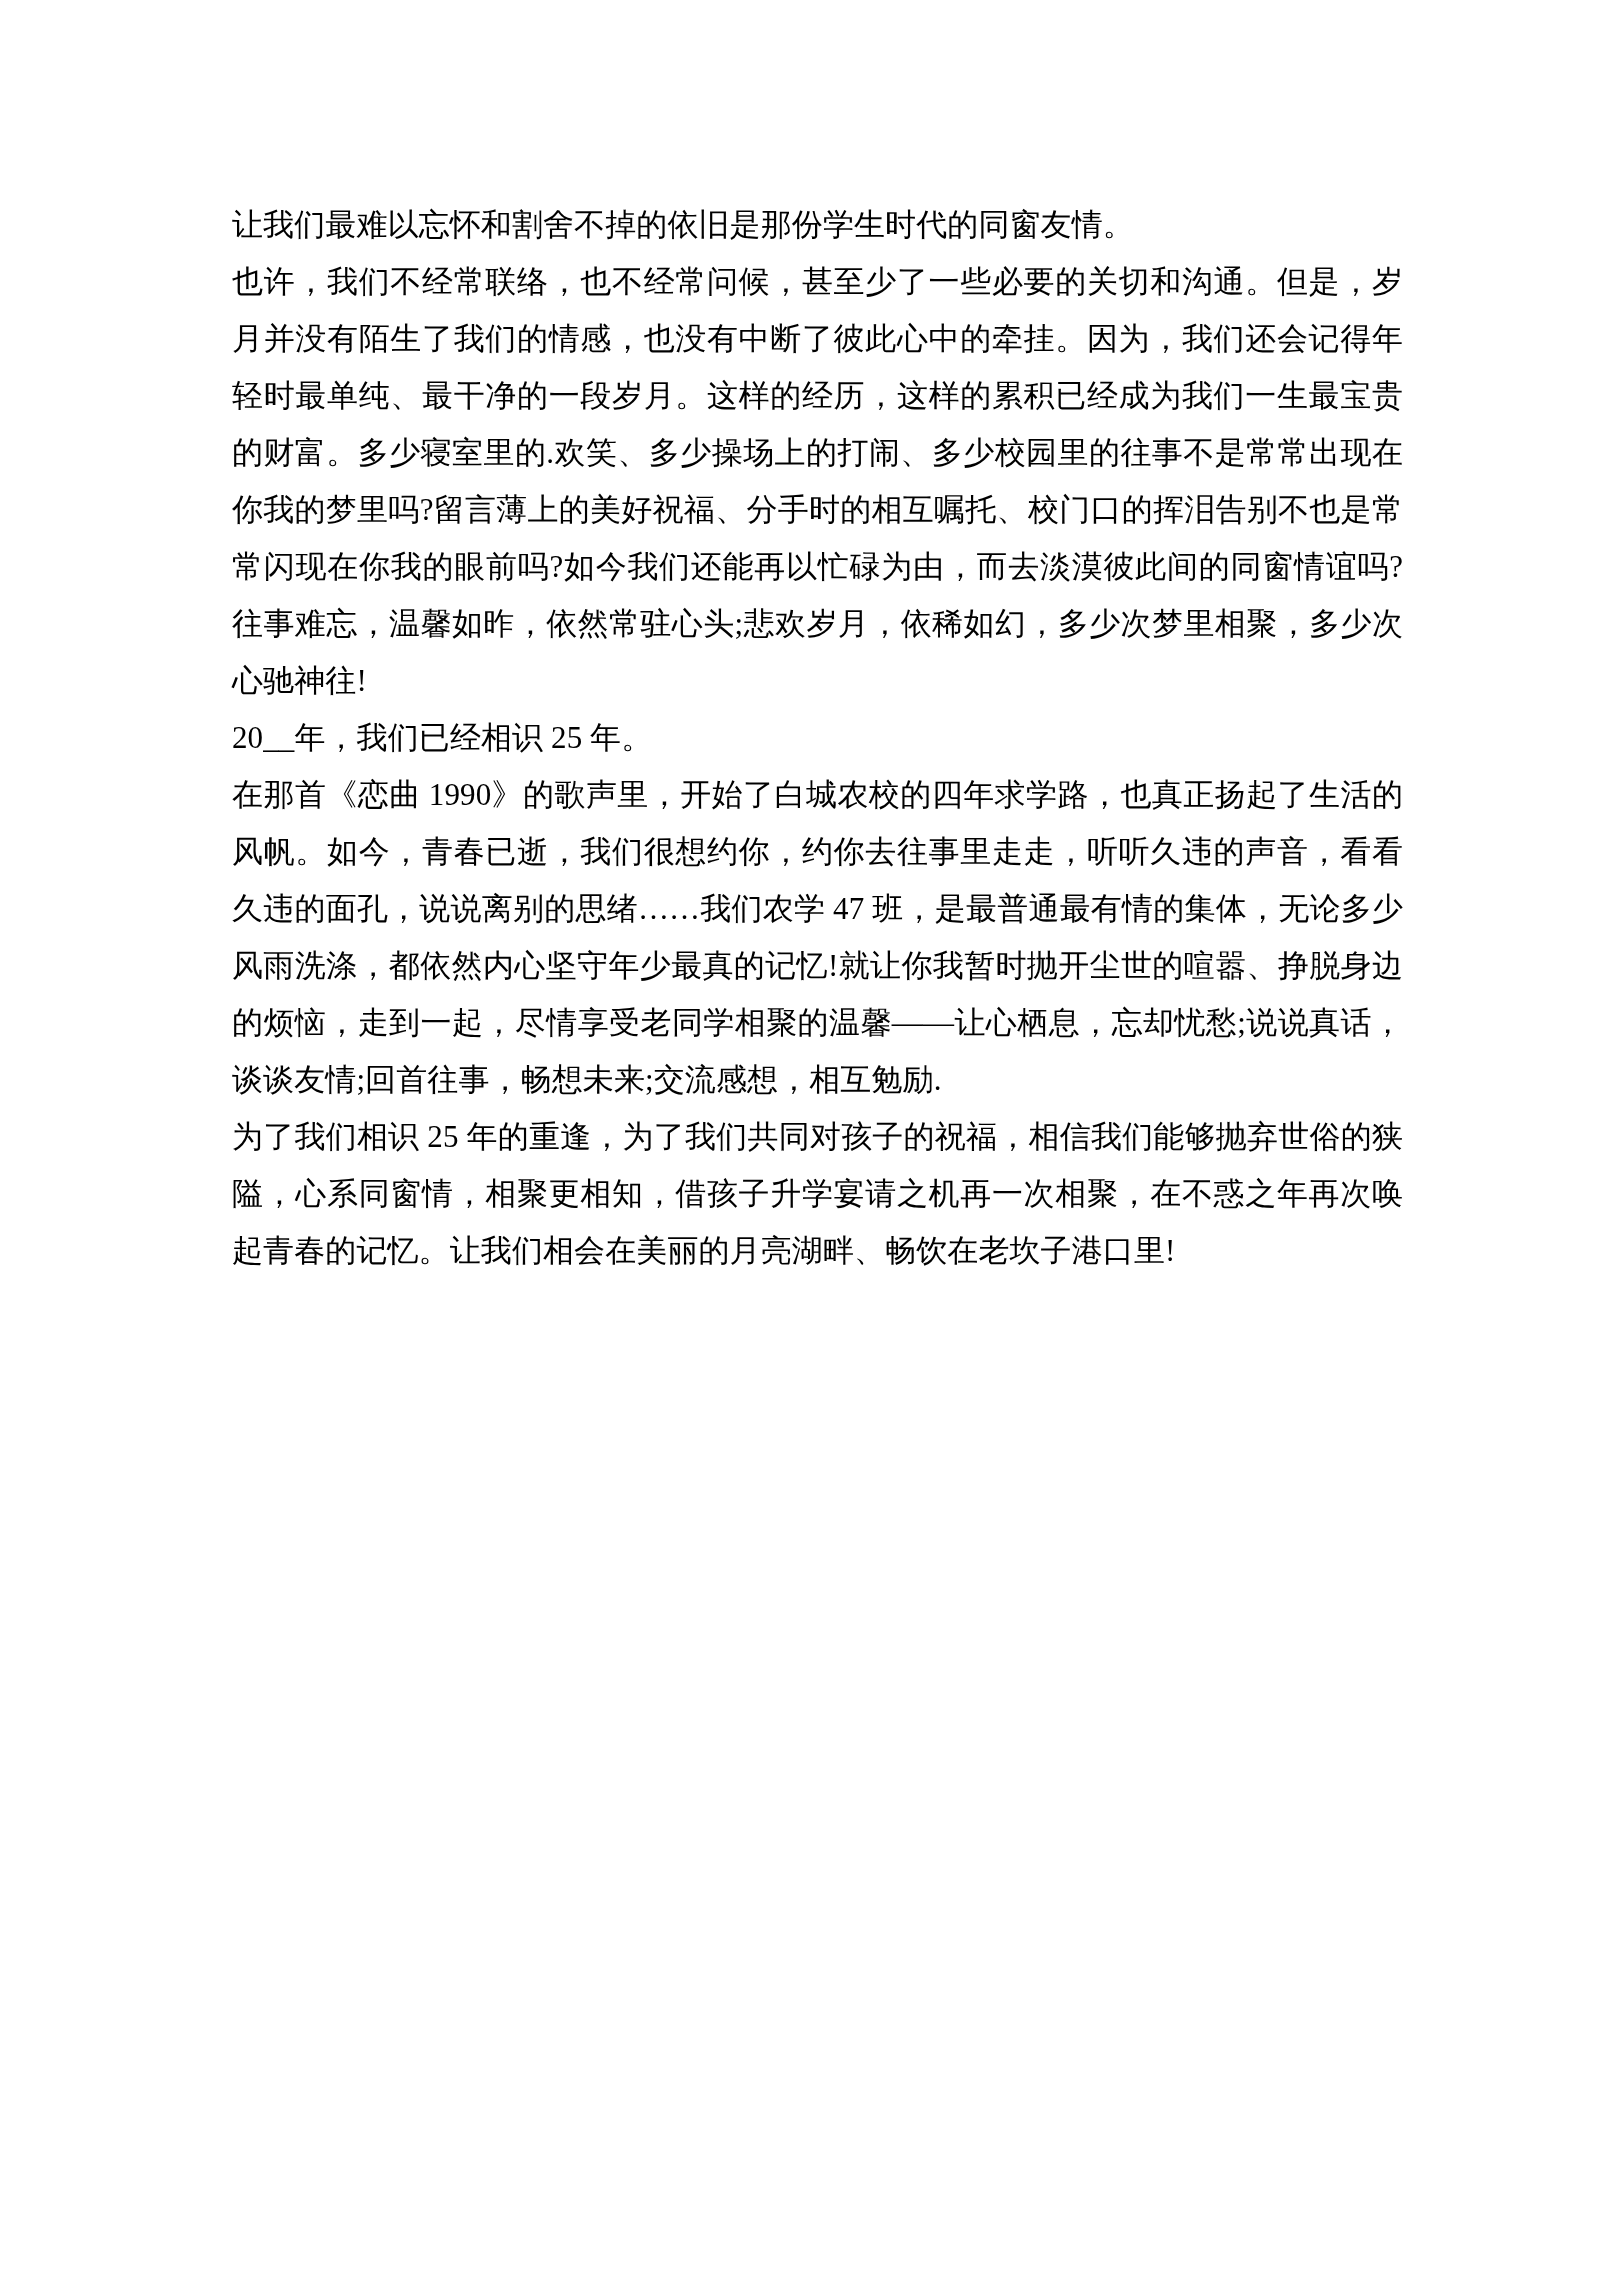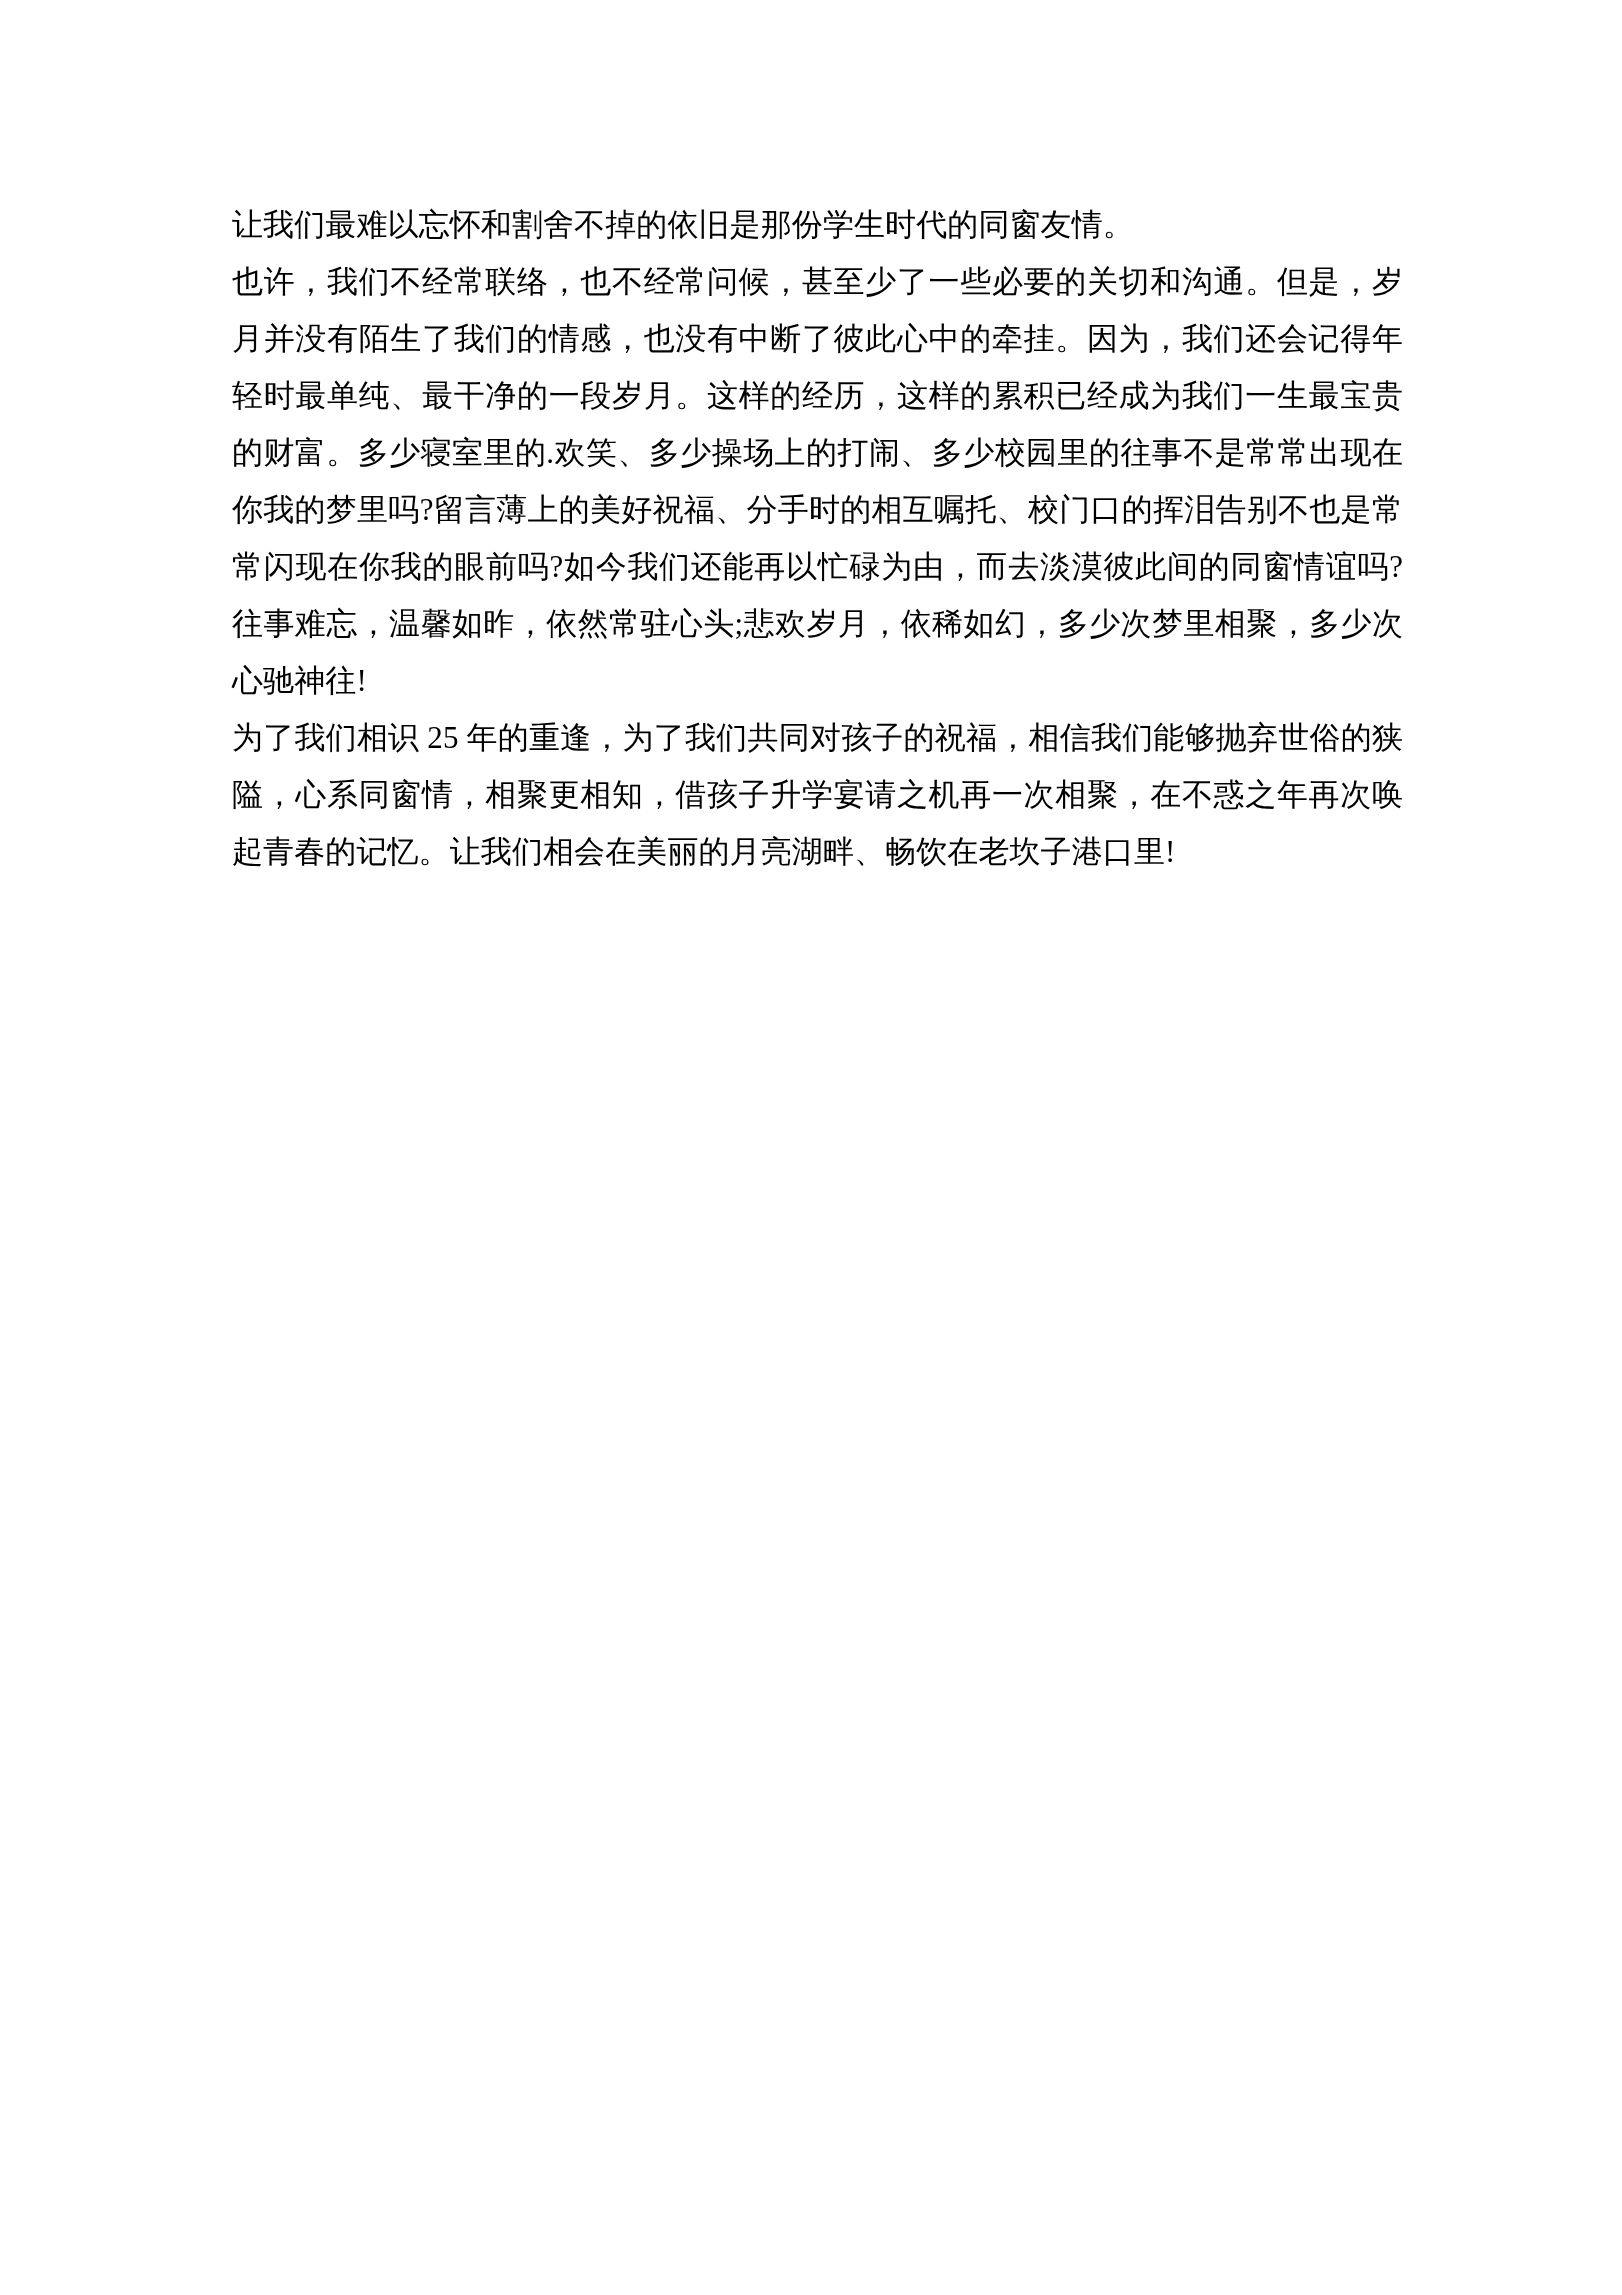--- a/index.html
+++ b/index.html
@@ -41,17 +41,19 @@
     height: 57px;
   }
 </style>
 </head>
 <body>
 
 <div class="page">
   <div class="doc-body">
     <p class="para indentless">让我们最难以忘怀和割舍不掉的依旧是那份学生时代的同窗友情。</p>
     <p class="para indentless">也许，我们不经常联络，也不经常问候，甚至少了一些必要的关切和沟通。但是，岁月并没有陌生了我们的情感，也没有中断了彼此心中的牵挂。因为，我们还会记得年轻时最单纯、最干净的一段岁月。这样的经历，这样的累积已经成为我们一生最宝贵的财富。多少寝室里的.欢笑、多少操场上的打闹、多少校园里的往事不是常常出现在你我的梦里吗?留言薄上的美好祝福、分手时的相互嘱托、校门口的挥泪告别不也是常常闪现在你我的眼前吗?如今我们还能再以忙碌为由，而去淡漠彼此间的同窗情谊吗?往事难忘，温馨如昨，依然常驻心头;悲欢岁月，依稀如幻，多少次梦里相聚，多少次心驰神往!</p>
+    <p class="para indentless">20__年，我们已经相识 25 年。</p>
+    <p class="para indentless">在那首《恋曲 1990》的歌声里，开始了白城农校的四年求学路，也真正扬起了生活的风帆。如今，青春已逝，我们很想约你，约你去往事里走走，听听久违的声音，看看久违的面孔，说说离别的思绪……我们农学 47 班，是最普通最有情的集体，无论多少风雨洗涤，都依然内心坚守年少最真的记忆!就让你我暂时抛开尘世的喧嚣、挣脱身边的烦恼，走到一起，尽情享受老同学相聚的温馨——让心栖息，忘却忧愁;说说真话，谈谈友情;回首往事，畅想未来;交流感想，相互勉励.</p>
     <p class="para indentless">为了我们相识 25 年的重逢，为了我们共同对孩子的祝福，相信我们能够抛弃世俗的狭隘，心系同窗情，相聚更相知，借孩子升学宴请之机再一次相聚，在不惑之年再次唤起青春的记忆。让我们相会在美丽的月亮湖畔、畅饮在老坎子港口里!</p>
     <div class="spacer-para"></div>
   </div>
 </div>
 
 
 </body></html>

